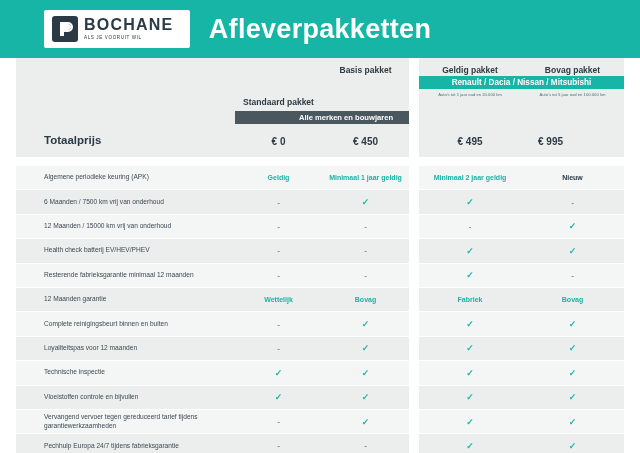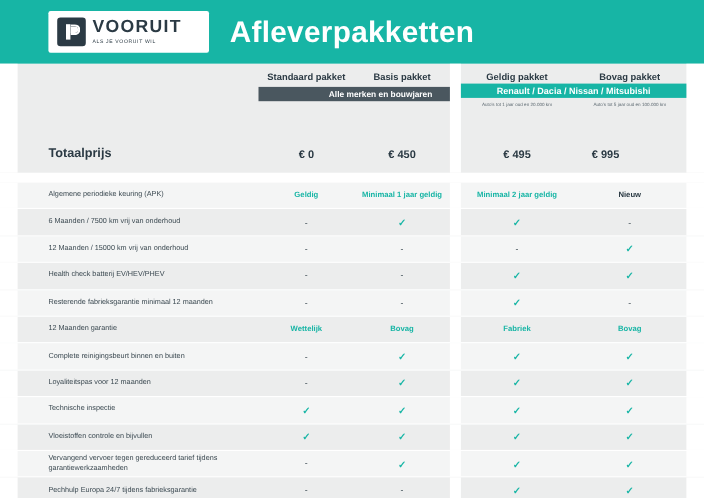--- a/index.html
+++ b/index.html
@@ -261,35 +261,35 @@
 </style>
 </head>
 <body>
 
 <div class="page">
 
   <div class="header">
     <div class="logo-box">
       <div class="logo-mark"></div>
       <div class="logo-text">
-        <div class="logo-name">VOORUIT</div>
+        <div class="logo-name">BOCHANE</div>
         <div class="logo-sub">ALS JE VOORUIT WIL</div>
       </div>
     </div>
     <div class="header-title">Afleverpakketten</div>
   </div>
 
   <div class="colband">
     <div class="white-gap" style="left:0;width:16px;"></div>
     <div class="white-gap" style="left:409px;width:10px;"></div>
     <div class="white-gap" style="left:624px;width:16px;"></div>
 
     <div class="grp" style="left:235px;width:174px;">
       <div class="grp-heads">
-        <div class="grp-head" style="width:87px;">Standaard pakket</div>
+        <div class="grp-head" style="width:87px;margin-top:32px;">Standaard pakket</div>
         <div class="grp-head" style="width:87px;">Basis pakket</div>
       </div>
       <div class="band-dark">Alle merken en bouwjaren</div>
       <div class="band-note">
         <div class="note-cell" style="width:87px;"></div>
         <div class="note-cell" style="width:87px;"></div>
       </div>
     </div>
 
     <div class="grp" style="left:419px;width:205px;">

